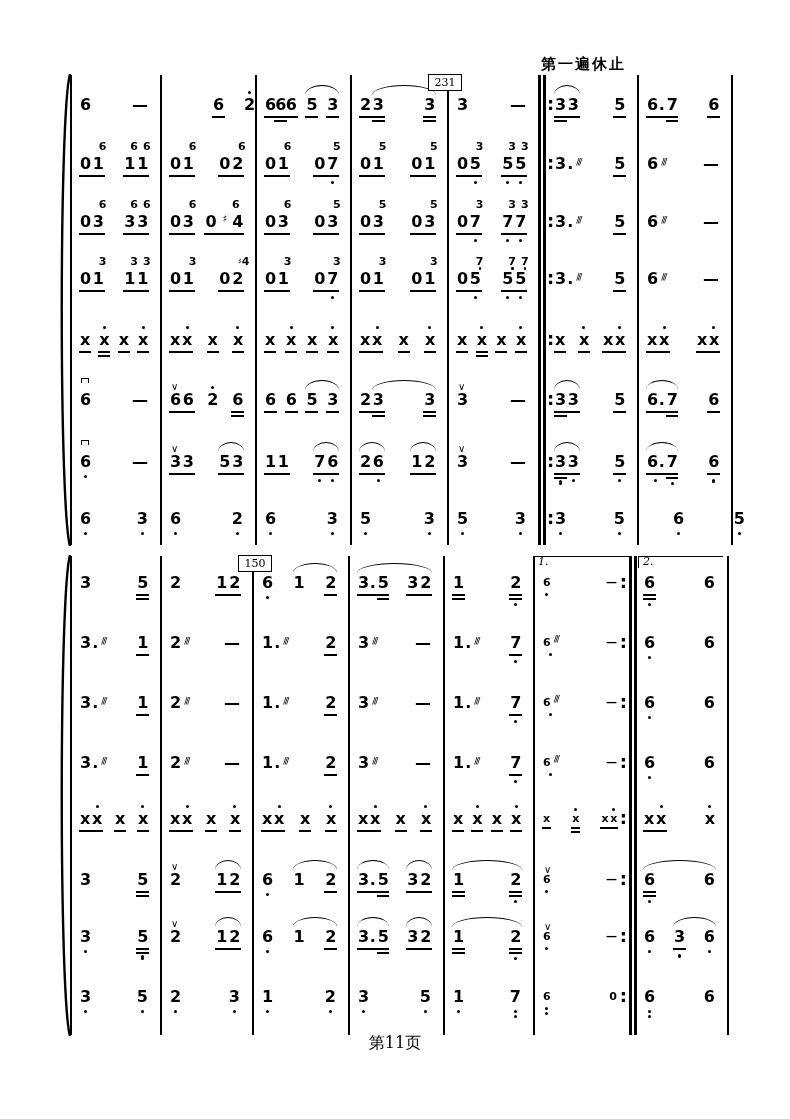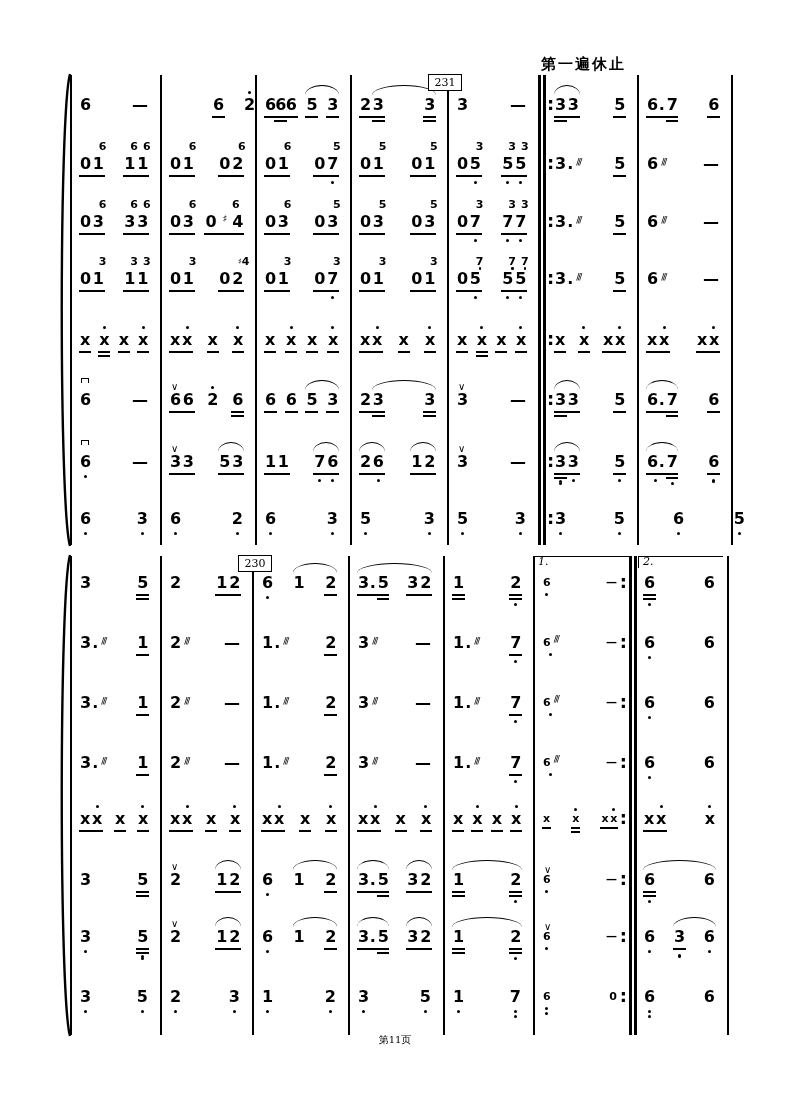--- a/index.html
+++ b/index.html
@@ -37,29 +37,29 @@
   .rehearsal{position:absolute;width:32px;height:15px;border:1.2px solid #000;background:#fff;
              font-family:"DejaVu Serif",serif;font-size:11px;line-height:15px;text-align:center;z-index:4}
   .r145{left:428px;top:74px}
   .r150{left:238px;top:555px}
   .volta{position:absolute;height:11px;border-top:1.4px solid #000;border-left:1.4px solid #000;z-index:3}
   .v1{left:533px;top:556px;width:96px}
   .v2{left:638px;top:556px;width:84px}
   .vlabel{position:absolute;left:4px;top:-2px;font-family:"DejaVu Serif",serif;font-style:italic;font-size:11px}
   .ann{position:absolute;left:541px;top:55px;font-size:15px;font-weight:700;letter-spacing:2px}
   .footer{position:absolute;top:1033px;left:0;width:100%;text-align:center;
-          font-family:"DejaVu Serif",serif;font-size:10px}
+          font-family:"DejaVu Serif",serif;font-size:16px}
 </style>
 </head>
 <body>
 
 <div class="page">
   <div class="ann">第一遍休止</div>
   <div class="rehearsal r145">231</div>
-  <div class="rehearsal r150">230</div>
+  <div class="rehearsal r150">150</div>
   <div class="volta v1">
     <span class="vlabel">1.</span>
   </div>
   <div class="volta v2">
     <span class="vlabel">2.</span>
   </div>
   <div id="score">
       <div class="system" style="top: 75px; height: 470px;">
         <div class="bracewrap" style="left: 54px; top: -3px; width: 18px; height: 476px;"><svg width="18" height="476" viewBox="0 0 18 476">
             <path d="M16 2 C5 40 5 436 16 474" fill="none" stroke="#000" stroke-width="2.4"></path>

